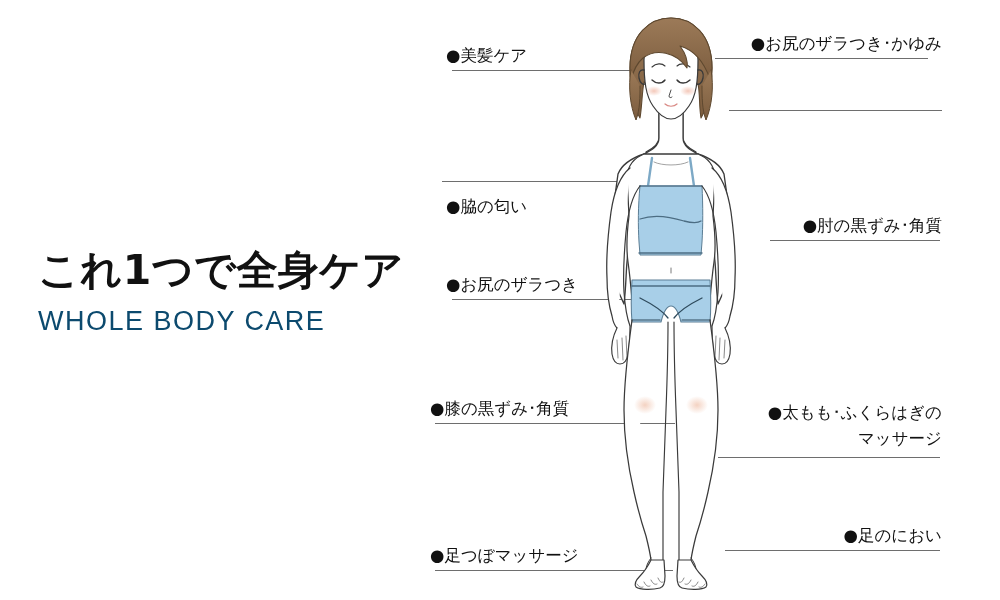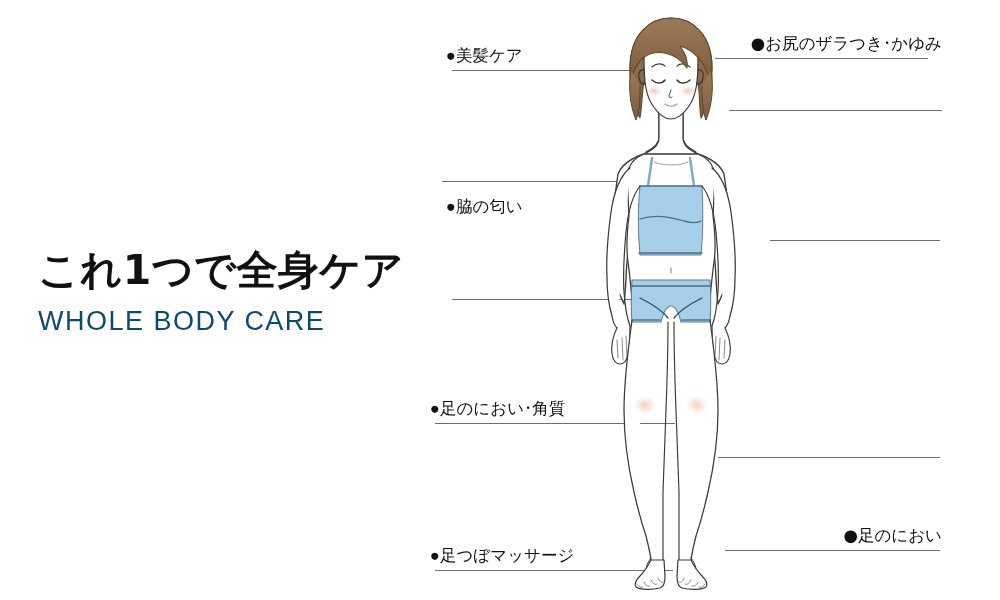--- a/index.html
+++ b/index.html
@@ -45,21 +45,21 @@
 
   
   .callout {
     position: absolute;
     font-family: "DejaVu Sans", "Liberation Sans", sans-serif;
     font-size: 16.5px;
     color: #111111;
     line-height: 1.55;
     white-space: nowrap;
   }
-  .callout.left  { text-align: left; font-family: Liberation Serif, serif; }
+  .callout.left  { text-align: left; }
   .callout.right { text-align: right; }
 
   
   .leader {
     position: absolute;
     height: 0;
     border-top: 1px solid #6e6e6e;
   }
 
   
@@ -95,35 +95,45 @@
   <div class="leader" style="left:725px; top:550px; width:215px;"></div>
 
   <div class="callout left" style="left:446px; top:43px;">
     <span>●美髪ケア</span>
   </div>
 
   <div class="callout left" style="left:446px; top:154px;margin-top:40px;">
     <span>●脇の匂い</span>
   </div>
 
+  <div class="callout left" style="left:446px; top:272px;">
+    <span>●お尻のザラつき</span>
+  </div>
 
   <div class="callout left" style="left:430px; top:396px;">
-    <span>●足のにおい･角質</span>
+    <span>●膝の黒ずみ･角質</span>
   </div>
 
   <div class="callout left" style="left:430px; top:543px;">
     <span>●足つぼマッサージ</span>
   </div>
 
   <div class="callout right" style="right:58px; top:31px;">
     <span>●お尻のザラつき･かゆみ</span>
   </div>
 
 
-
+  <div class="callout right" style="right:58px; top:213px;">
+    <span>●肘の黒ずみ･角質</span>
+  </div>
+
+  <div class="callout right" style="right:58px; top:400px;">
+    <div>●太もも･ふくらはぎの</div>
+    <div>マッサージ</div>
+  </div>
 
   <div class="callout right" style="right:58px; top:523px;">
     <span>●足のにおい</span>
   </div>
 
   <div id="figure">
     <svg width="300" height="585" viewBox="0 0 300 585" xmlns="http://www.w3.org/2000/svg">
       <defs>
         <radialGradient id="blush" cx="50%" cy="50%" r="50%">
           <stop offset="0%" stop-color="#f2bfae" stop-opacity="0.85"></stop>

